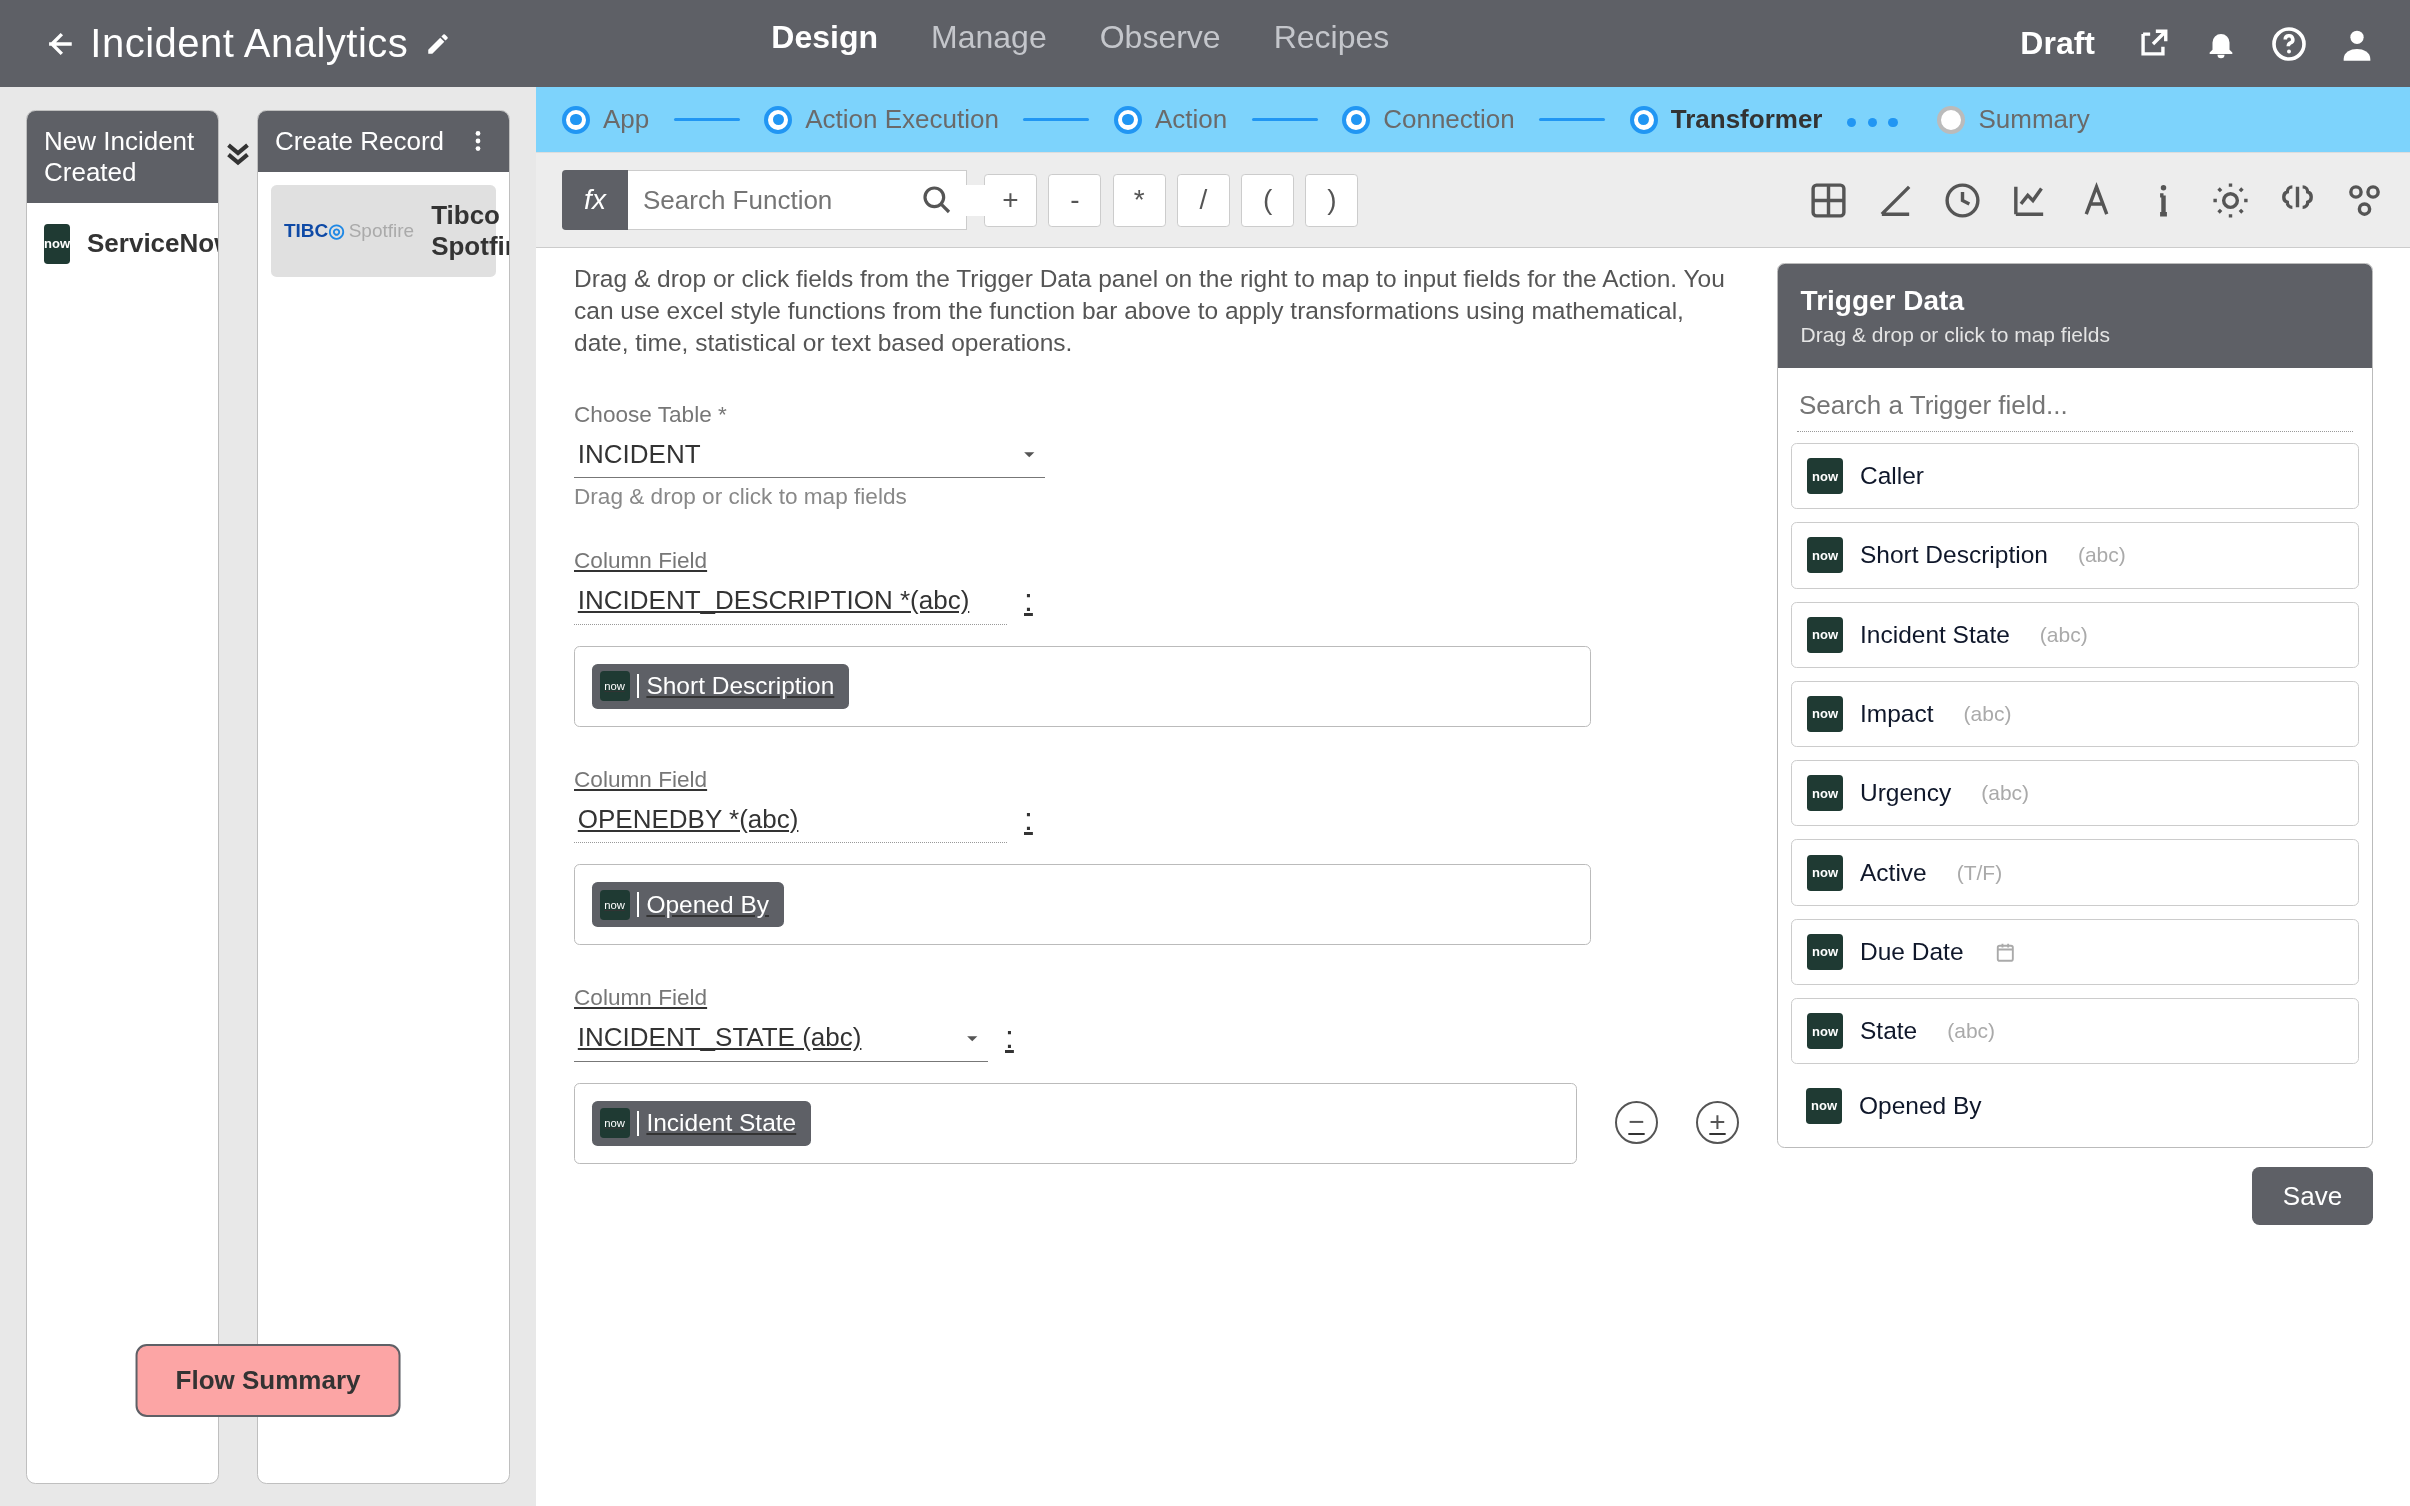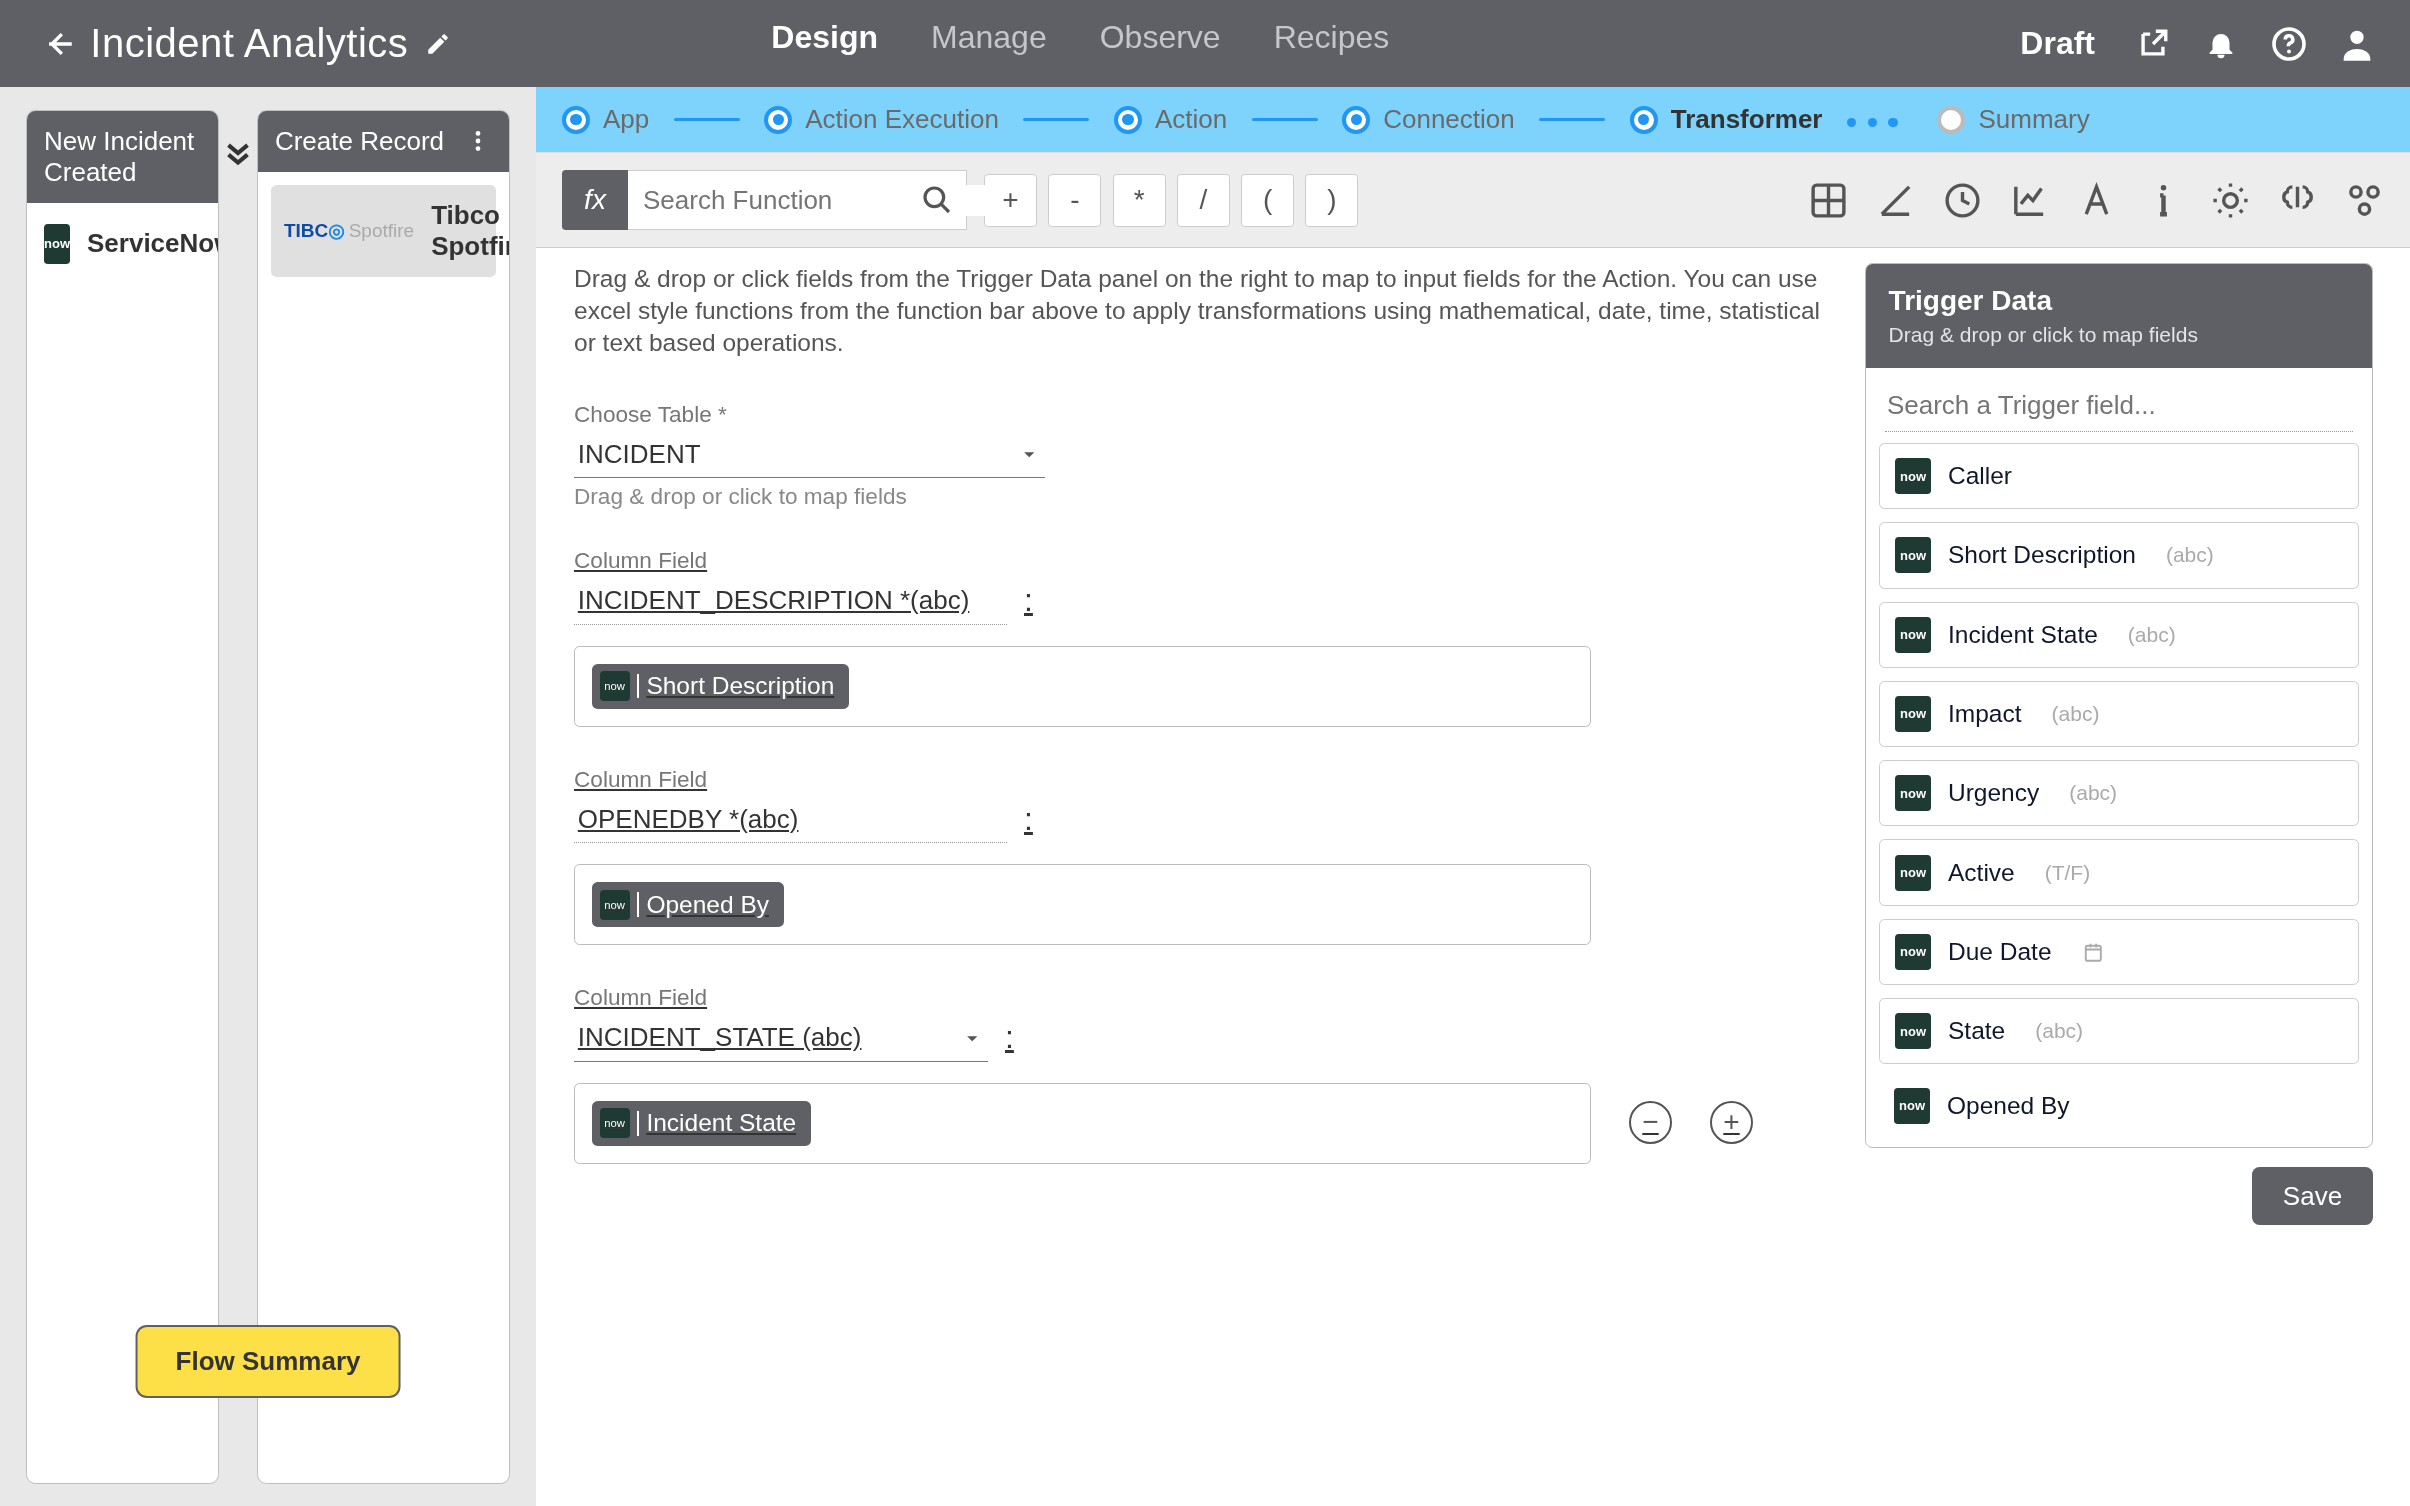--- a/index.html
+++ b/index.html
@@ -49,23 +49,23 @@
   .logo-sq {
     width:40px; height:40px; background:#1f3a33; border-radius:3.8px; display:flex; align-items:center; justify-content:center;
     color:#fff; font-size:13px; font-weight:600;
   }
   .svc-name { font-size:26px; font-weight:600; color:#333; }
   .tibco-logo { font-size:19px; font-weight:700; color:#0f4aa6; }
   .tibco-logo span.sf { color:#aaa; font-weight:400; margin-left:3.8px;}
   .arrows-down { text-align:center; margin:24.5px 0 24.5px 0; }
   .arrows-down svg { width:38px; height:38px; color:#333;}
   .flow-summary {
-    position:absolute; bottom:109px; left:50%; transform:translateX(-50%);
+    position:absolute; bottom:90px; left:50%; transform:translateX(-50%);
     border:2.8px solid #5e6066; border-radius:11.3px; padding:19px 38px;
-    font-size:26px; font-weight:600; color:#333; cursor:pointer; background:#fde047;
+    font-size:26px; font-weight:600; color:#333; cursor:pointer; background:#fca5a5;
   }
 
   
   .content { flex:1; background:#fff; display:flex; flex-direction:column; min-width:0; }
 
   
   .steps {
     display:flex; align-items:center; gap:24.5px;
     background:#7dd3fc; border-bottom:0.9px solid #ddd; padding:17px 26px;
   }
@@ -130,21 +130,21 @@
   .chip .sq { width:30px; height:30px; border-radius:3.8px; background:#1f3a33; display:flex; align-items:center; justify-content:center; font-size:11.3px;}
   .chip .bar { width:1.9px; height:24.5px; background:#fff;}
   .addrem { display:flex; gap:38px; margin-left:38px; margin-top:19px;}
   .addrem .rb {
     width:43px; height:43px; border:2.8px solid #555; border-radius:50%; display:flex; align-items:center; justify-content:center;
     font-size:28px; color:#555; cursor:pointer;
   }
 
   
   .trigger {
-    width:508px; border:0.9px solid #bbb; border-radius:7.5px; overflow:hidden; background:#fff;
+    width:596px; border:0.9px solid #bbb; border-radius:7.5px; overflow:hidden; background:#fff;
     display:flex; flex-direction:column; height:885px;
   }
   .trigger-head {
     background:#5e6066; color:#fff; padding:21px 22.6px;
   }
   .trigger-head .t1 { font-size:28px; font-weight:600;}
   .trigger-head .t2 { font-size:21px; margin-top:5.6px; color:#e4e4e4;}
   .trigger-search {
     padding:17px 19px 11.3px 19px;
   }

